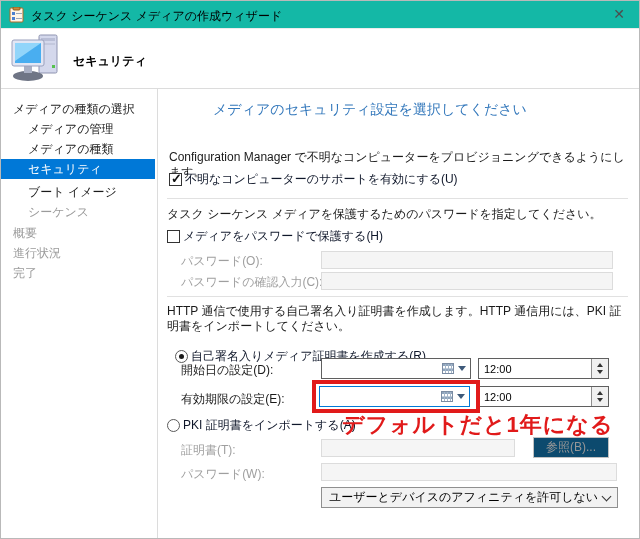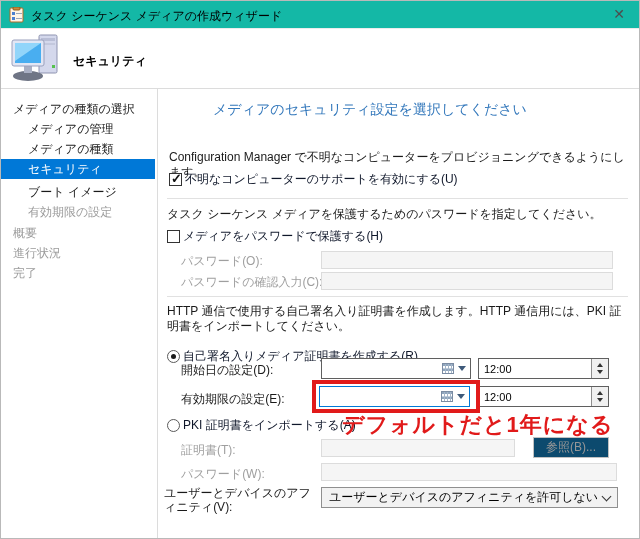--- a/index.html
+++ b/index.html
@@ -82,21 +82,21 @@
     </svg>
     <span class="step-title">セキュリティ</span>
   </div>
 
   <div class="sidebar">
     <div class="nav-item" style="top:10px">メディアの種類の選択</div>
     <div class="nav-item lvl1" style="top:30px">メディアの管理</div>
     <div class="nav-item lvl1" style="top:50px">メディアの種類</div>
     <div class="nav-item lvl1 sel" style="top:70px">セキュリティ</div>
     <div class="nav-item lvl1" style="top:93px">ブート イメージ</div>
-    <div class="nav-item lvl1 dis" style="top:113px">有効期限の設定</div>
+    <div class="nav-item lvl1 dis" style="top:113px">シーケンス</div>
     <div class="nav-item dis" style="top:134px">概要</div>
     <div class="nav-item dis" style="top:154px">進行状況</div>
     <div class="nav-item dis" style="top:174px">完了</div>
   </div>
 
   <div class="page-title">メディアのセキュリティ設定を選択してください</div>
 
   <div class="para" style="left:168px; top:149px; width:460px">Configuration Manager で不明なコンピューターをプロビジョニングできるようにします。</div>
   <div class="ctrl-row" style="left:168px; top:170px">
     <span class="cb checked"></span>
@@ -112,21 +112,21 @@
   </div>
   <div class="flabel dim" style="left:180px; top:252px">パスワード(O):</div>
   <div class="dinput" style="left:320px; top:250px; width:292px"></div>
   <div class="flabel dim" style="left:180px; top:273px">パスワードの確認入力(C):</div>
   <div class="dinput" style="left:320px; top:271px; width:292px"></div>
 
   <div class="hr" style="top:295px"></div>
 
   <div class="para" style="left:166px; top:303px; width:462px">HTTP 通信で使用する自己署名入り証明書を作成します。HTTP 通信用には、PKI 証明書をインポートしてください。</div>
 
-  <div class="ctrl-row" style="left:166px; top:347px">
+  <div class="ctrl-row" style="left:174px; top:347px">
     <span class="rb sel"></span>
     <span>自己署名入りメディア証明書を作成する(R)</span>
   </div>
 
   <div class="flabel" style="left:180px; top:361px">開始日の設定(D):</div>
   <div class="datefield" style="left:320px; top:357px; width:150px">
     <span></span>
     <span class="cal-icon"></span>
     <span class="dd-arrow"></span>
   </div>
@@ -159,19 +159,18 @@
   </div>
   <div class="annotation">デフォルトだと1年になる</div>
 
   <div class="flabel dim" style="left:180px; top:441px">証明書(T):</div>
   <div class="dinput" style="left:320px; top:438px; width:194px"></div>
   <div class="dbtn" style="left:532px; top:436px; width:76px; height:21px">参照(B)...</div>
 
   <div class="flabel dim" style="left:180px; top:465px">パスワード(W):</div>
   <div class="dinput" style="left:320px; top:462px; width:296px"></div>
 
-  <div class="flabel" style="left:163px; top:485px; width:152px; white-space:normal; line-height:14px">ユーザーとデバイスのアフィニティ(V):</div>
   <div class="combo" style="left:320px; top:486px; width:297px; height:21px">
     <span>ユーザーとデバイスのアフィニティを許可しない</span>
     <span class="chev"></span>
   </div>
 
 </div>
 
 </body></html>

